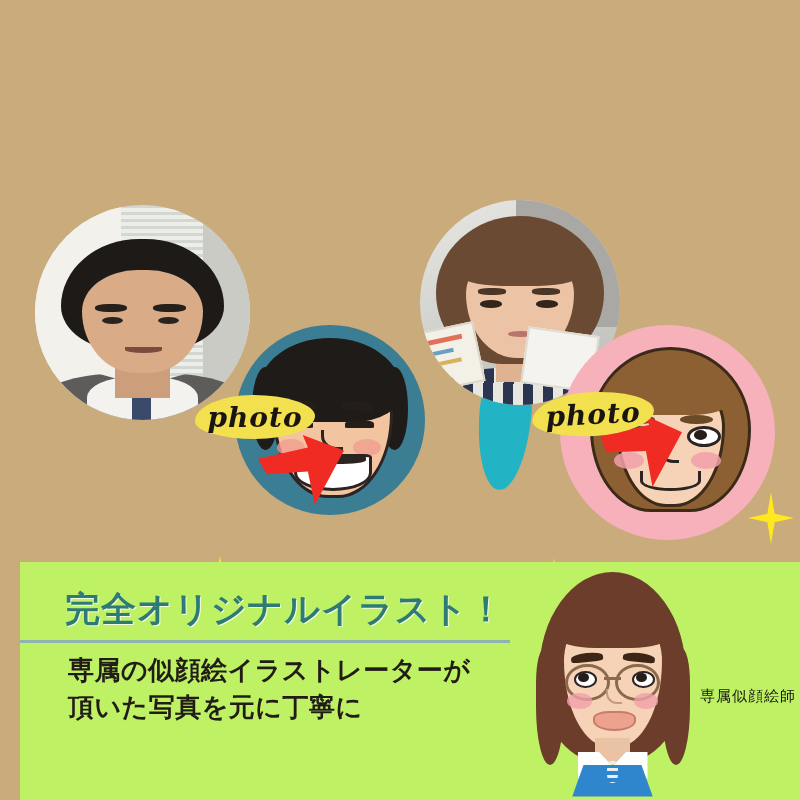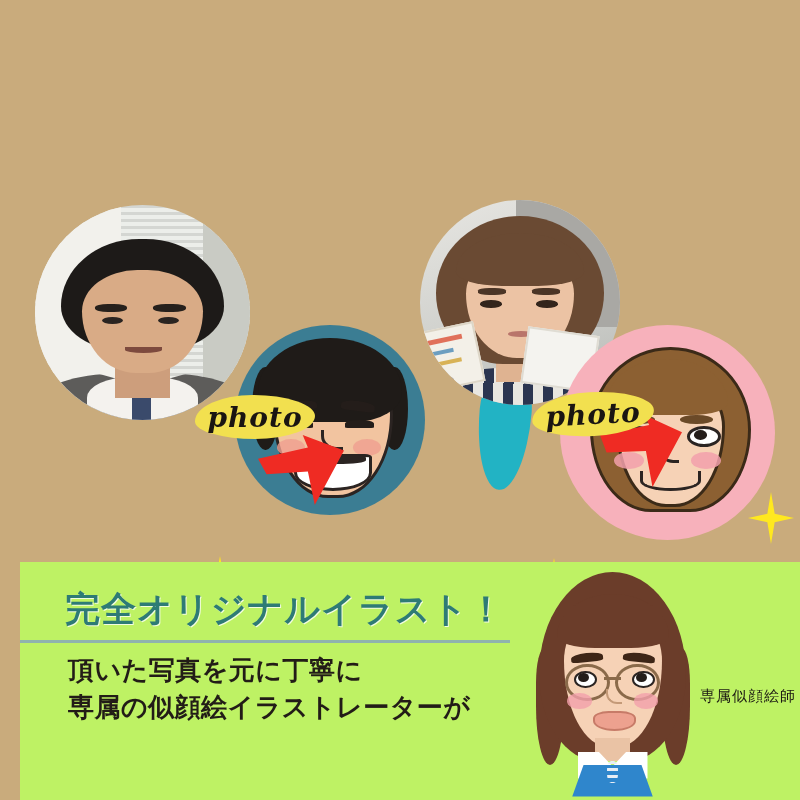--- a/index.html
+++ b/index.html
@@ -345,22 +345,22 @@
       <div class="brush-text">photo</div>
     </div>
 
   </div>
 
   <div class="bottom">
     <div class="bottom-heading">完全オリジナルイラスト！</div>
     <div class="bottom-rule"></div>
 
     <div class="bottom-body">
+      <div>専属の似顔絵イラストレーターが</div>
       <div>頂いた写真を元に丁寧に</div>
-      <div>専属の似顔絵イラストレーターが</div>
     </div>
 
     <div class="avatar">
       <div class="av-hairfall l"></div>
       <div class="av-hairfall r"></div>
       <div class="av-hair"></div>
       <div class="av-face"></div>
       <div class="av-bang"></div>
       <div class="av-brow l"></div>
       <div class="av-brow r"></div>

